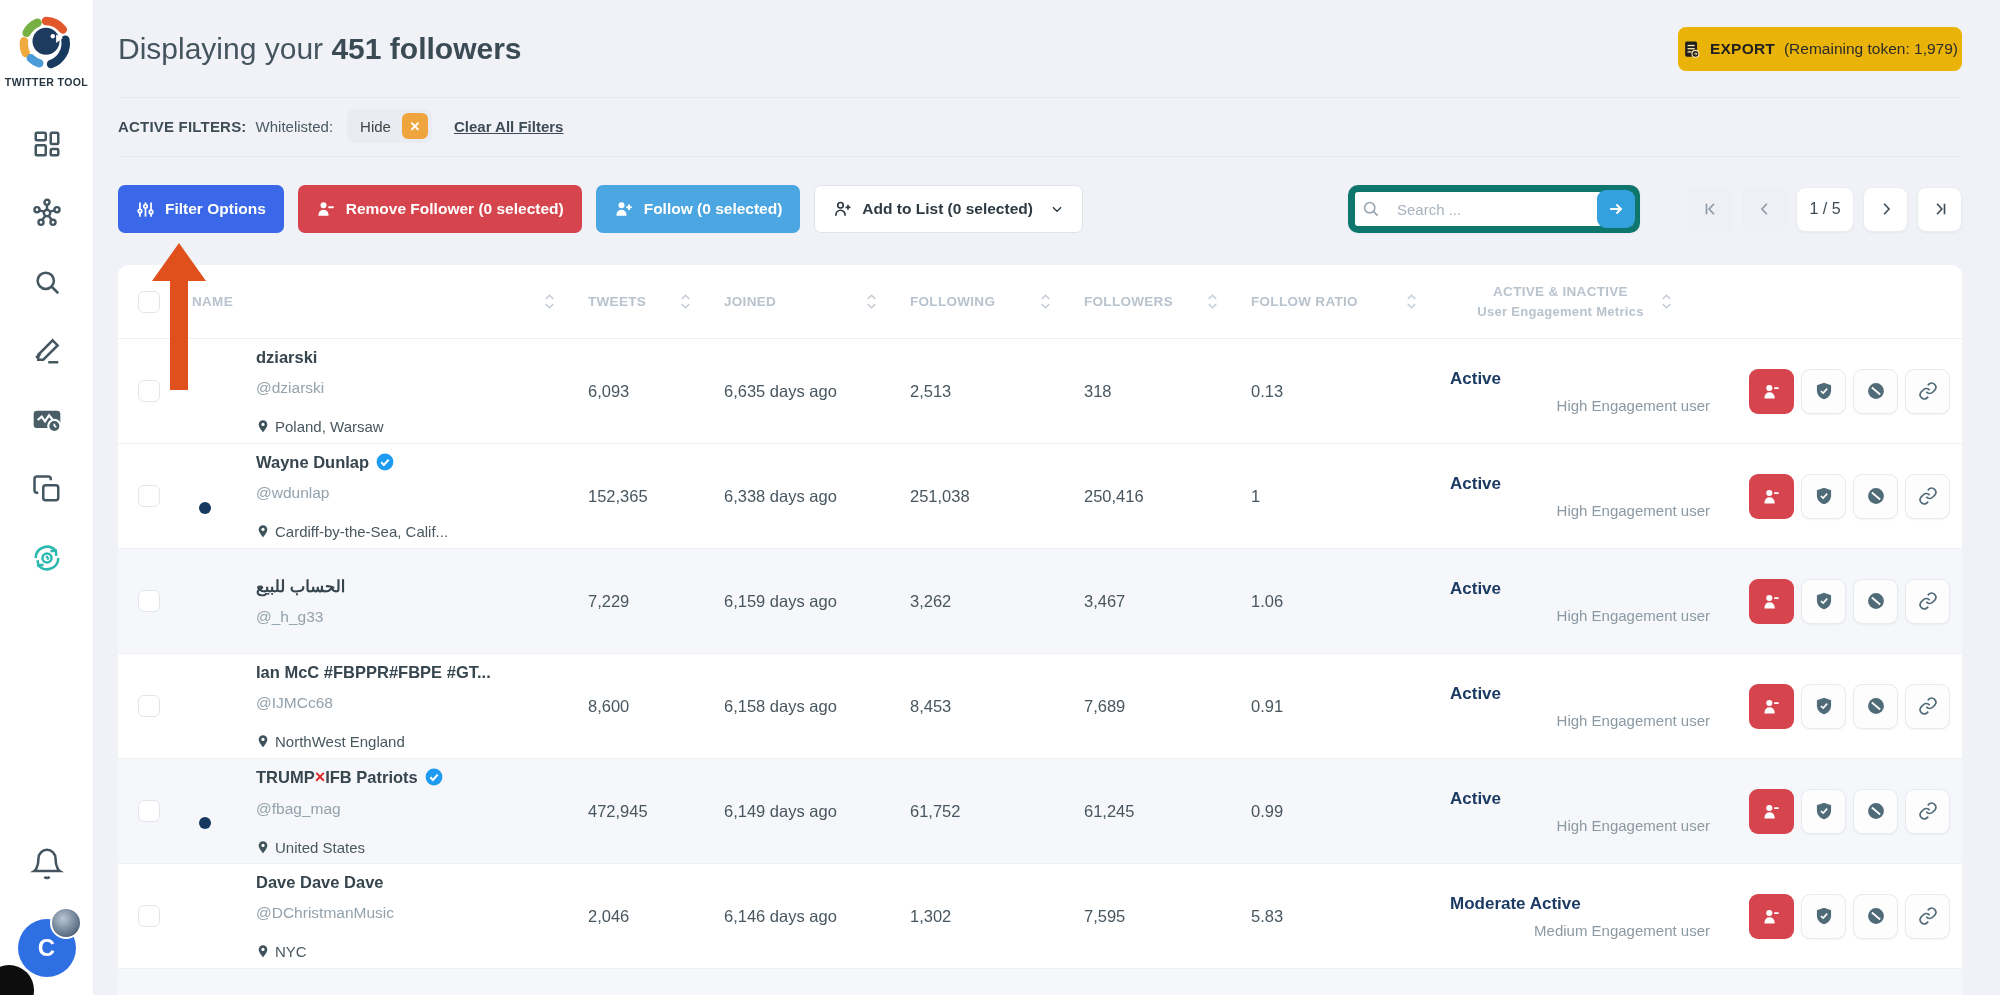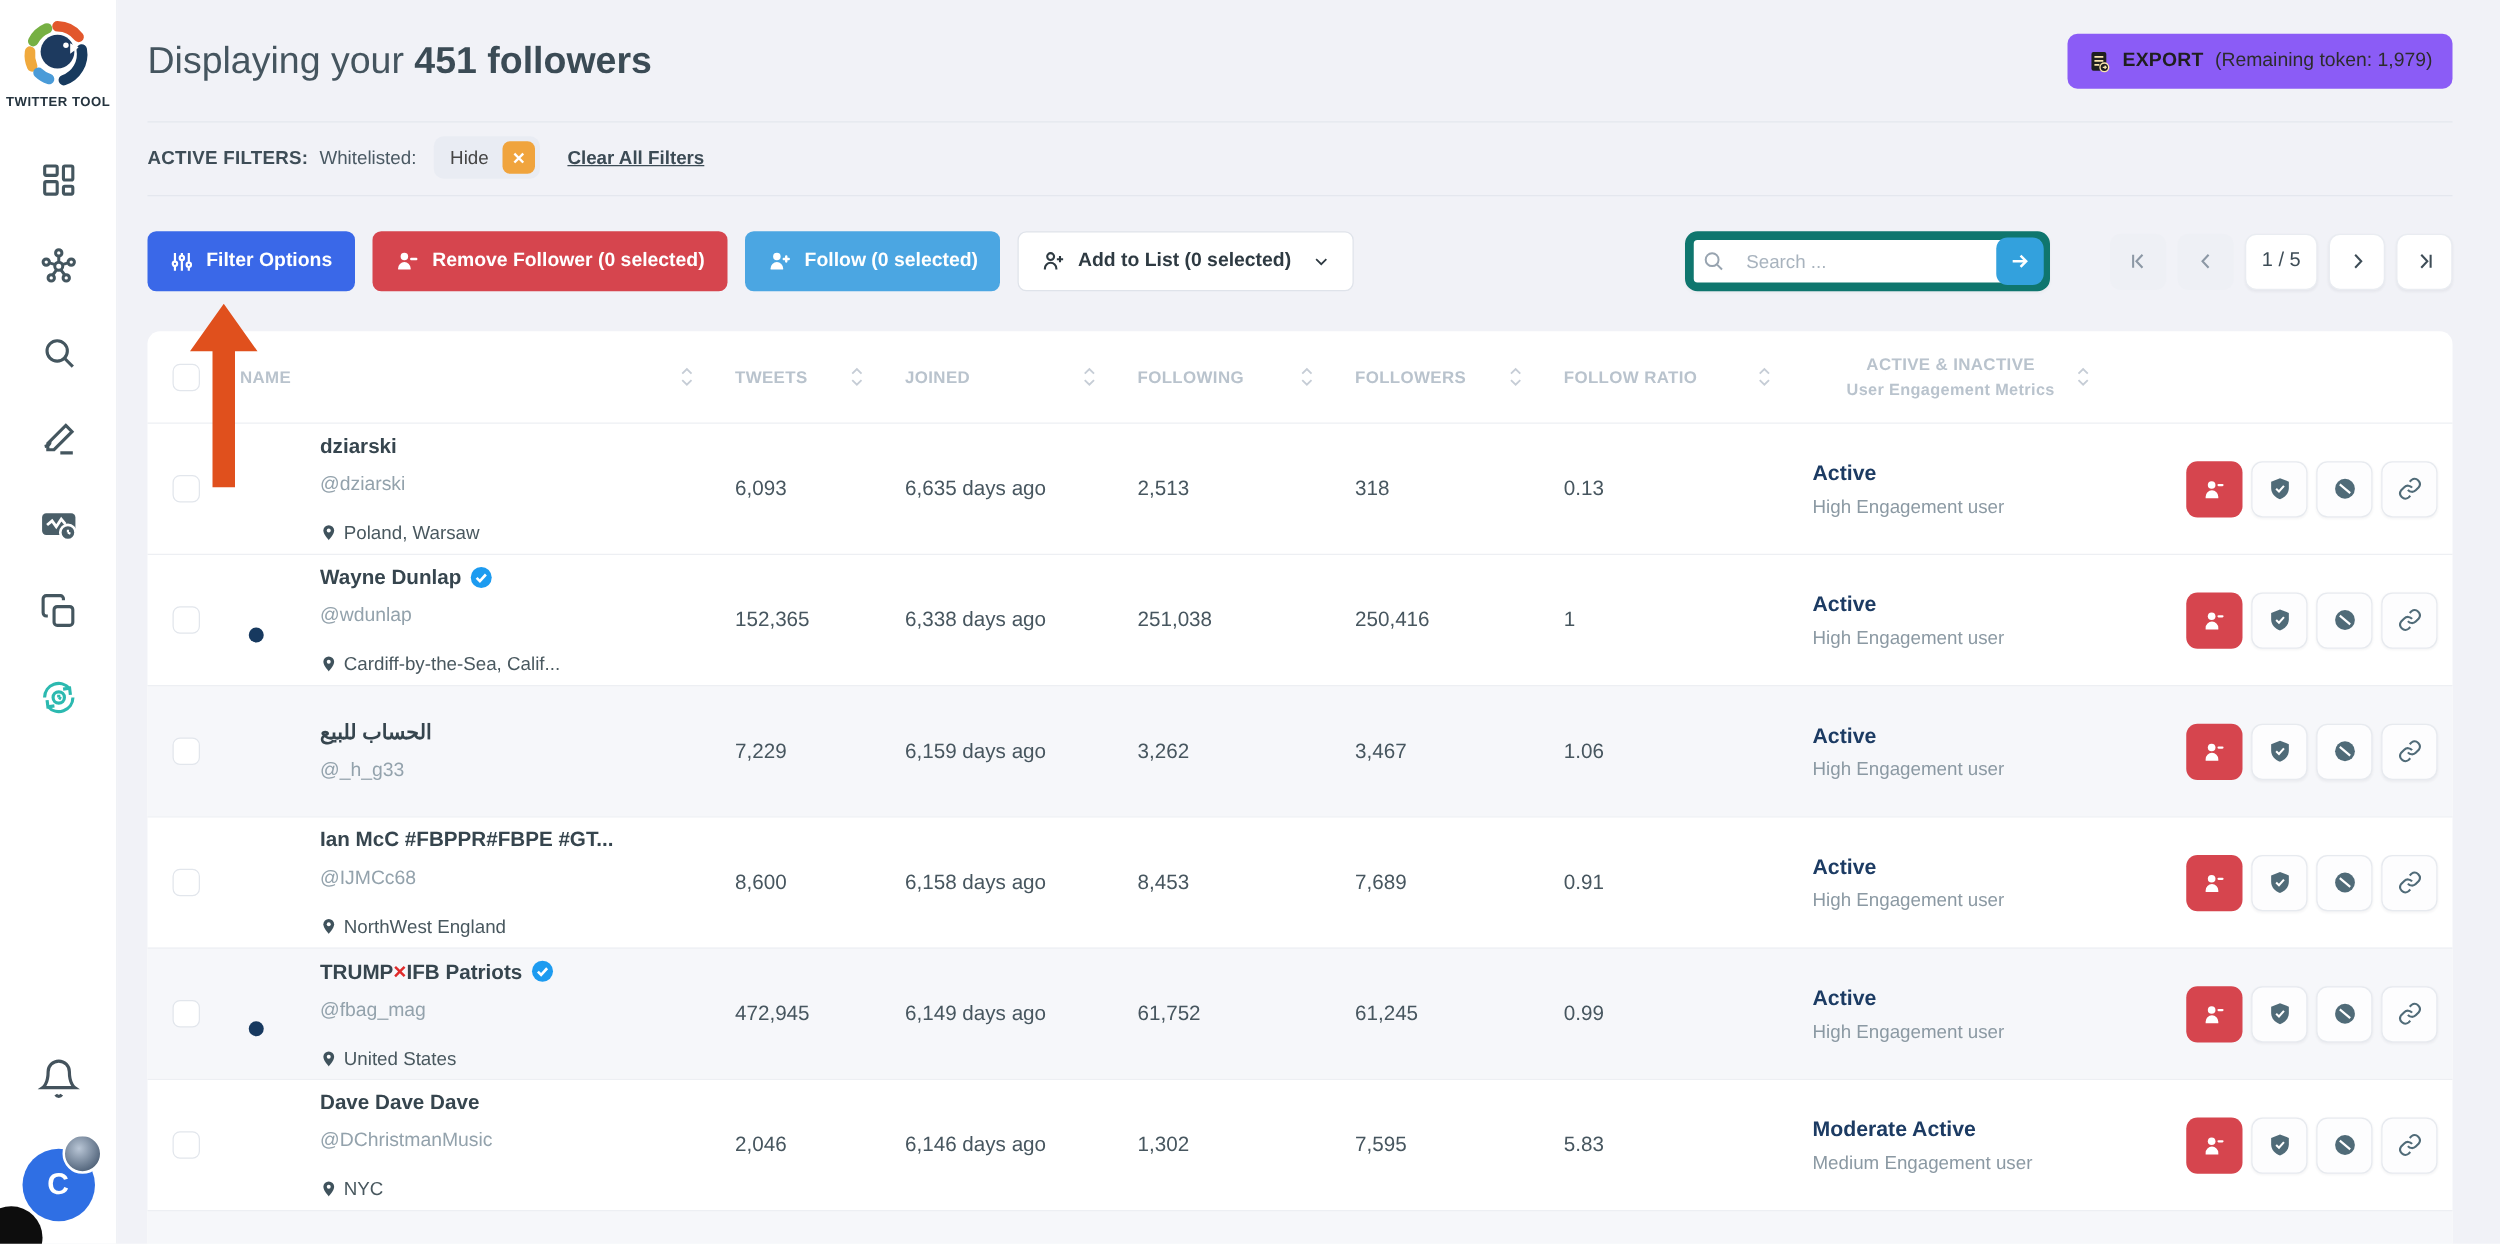--- a/index.html
+++ b/index.html
@@ -18,21 +18,21 @@
   .chat-circle { width:58px; height:58px; border-radius:50%; background:#2f6fe4; display:flex; align-items:center; justify-content:center; color:#fff; font-size:24px; font-weight:bold; }
   .chat-avatar { position:absolute; top:-12px; right:-6px; width:32px; height:32px; border-radius:50%; border:2px solid #fff; background:radial-gradient(circle at 40% 35%, #b9c6d6, #5a6c82 70%, #3c4a5c); }
   .corner-blob { position:absolute; left:-16px; bottom:-20px; width:50px; height:50px; background:#0d0d0d; border-radius:50%; z-index:60; }
 
   
   .main { flex:1; position:relative; padding:0 38px 0 24px; }
 
   .title-row { display:flex; align-items:center; justify-content:space-between; margin-top:26px; height:46px; }
   .page-title { font-size:30px; color:#45555f; }
   .page-title b { color:#3b4b55; }
-  .export-btn { background:#8b5cf6; border:none; border-radius:8px; height:44px; padding:0 16px; display:flex; align-items:center; gap:9px; font-size:15.5px; color:#1f1f1f; cursor:pointer; font-family:inherit; }
+  .export-btn { background:#eab308; border:none; border-radius:8px; height:44px; padding:0 4px; display:flex; align-items:center; gap:9px; font-size:15.5px; color:#1f1f1f; cursor:pointer; font-family:inherit; }
   .export-btn .lbl { font-weight:bold; letter-spacing:.2px; }
   .export-btn .note { color:#2c2c2c; }
 
   .divider { height:1px; background:#e4e7ee; }
   .div1 { margin-top:25px; }
   .div2 { margin-top:13px; }
 
   .filters-row { display:flex; align-items:center; margin-top:11px; height:34px; }
   .filters-label { font-weight:bold; font-size:15px; color:#3e4d57; letter-spacing:.2px; }
   .filter-name { font-size:15px; color:#4a5963; margin-left:9px; }
@@ -81,21 +81,21 @@
   .avatar { width:46px; height:46px; border-radius:50%; cursor:pointer; }
   .presence-dot { position:absolute; left:9px; bottom:-18px; width:12px; height:12px; border-radius:50%; background:#17395f; }
   .name-line { display:flex; align-items:center; gap:7px; font-size:16.5px; font-weight:bold; color:#36454e; }
   .name-line .xmark { color:#e02b2b; font-weight:bold; font-size:18px; }
   .handle { font-size:15.5px; color:#93a2ac; margin-top:12px; }
   .loc-line { display:flex; align-items:center; gap:5px; font-size:15px; color:#49585f; margin-top:21px; }
 
   .num { font-size:16.5px; color:#47565f; padding-left:10px; }
   .status-cell { padding-left:10px; }
   .status { font-size:17px; font-weight:bold; color:#1c3b63; }
-  .engagement { font-size:15px; color:#8b99a3; margin-top:8px; }
+  .engagement { font-size:15px; color:#8b99a3; margin-top:8px;text-align:right; }
 
   .action-cell { display:flex; justify-content:flex-end; gap:7px; padding-right:12px; }
   .abtn { width:45px; height:45px; border-radius:9px; display:flex; align-items:center; justify-content:center; cursor:pointer; border:none; }
   .abtn.danger { background:#d6454e; }
   .abtn.lite { background:#fdfdfe; border:1px solid #e7eaef; box-shadow:0 1px 2px rgba(30,40,60,.05); }
 
   
   .anno-arrow { position:absolute; left:57px; top:243px; z-index:20; pointer-events:none; }
 </style>
 </head>

